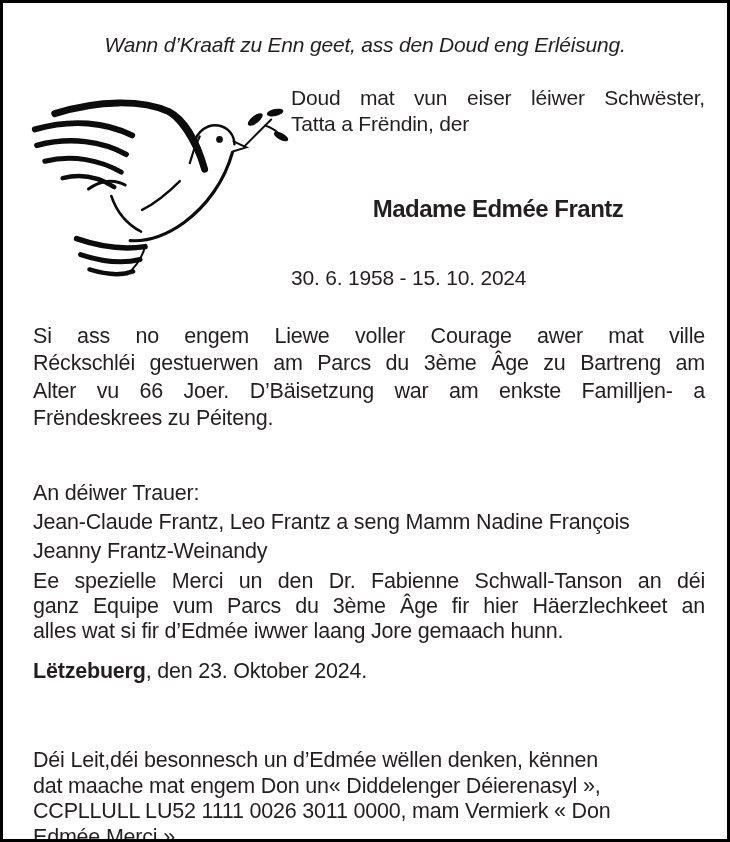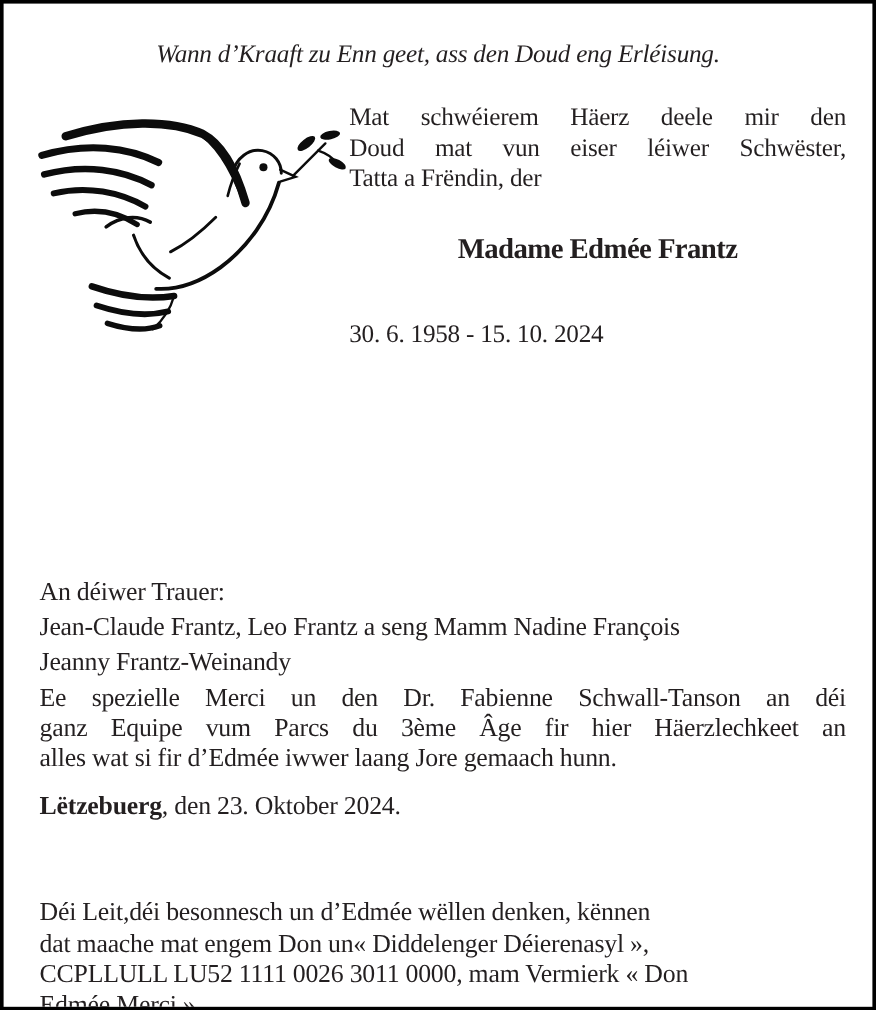--- a/index.html
+++ b/index.html
@@ -7,21 +7,20 @@
 
   .notice {
     position: relative;
     width: 730px;
     height: 842px;
     box-sizing: border-box;
     border: 3px solid #000000;
     background: #ffffff;
     color: #231f20;
     overflow: hidden;
-    font-family: Liberation Serif, serif;
   }
 
   .quote {
     position: absolute;
     left: 0; top: 30px;
     width: 100%;
     text-align: center;
     font-style: italic;
     font-size: 21px;
     letter-spacing: -0.2px;
@@ -120,29 +119,34 @@
       <path d="M 97 107 C 102 122, 112 135, 127 143" stroke-width="2.6"></path>
 
       <path d="M 62 150 C 88 159, 112 161, 131 158" stroke-width="5.5"></path>
       <path d="M 66 166 C 90 174, 110 175, 126 171" stroke-width="5"></path>
       <path d="M 75 181 C 94 187, 108 187, 119 183" stroke-width="4.5"></path>
       <path d="M 131 158 C 128 169, 122 178, 113 186" stroke-width="2"></path>
     </svg>
   </div>
 
   <div class="intro">
-    <div class="jline">Mat schwéierem Häerz deele mir den</div>
     <div class="jline">Doud mat vun eiser léiwer Schwëster,</div>
     <div class="lline">Tatta a Frëndin, der</div>
   </div>
 
   <div class="deceased-name">Madame Edmée Frantz</div>
 
   <div class="deceased-dates">30. 6. 1958 - 15. 10. 2024</div>
 
+  <div class="block obituary">
+    <div class="jline">Si ass no engem Liewe voller Courage awer mat ville</div>
+    <div class="jline">Réckschléi gestuerwen am Parcs du 3ème Âge zu Bartreng am</div>
+    <div class="jline">Alter vu 66 Joer. D’Bäisetzung war am enkste Familljen- a</div>
+    <div class="lline">Frëndeskrees zu Péiteng.</div>
+  </div>
 
   <div class="block mourners">
     <div class="lline">An déiwer Trauer:</div>
     <div class="lline">Jean-Claude Frantz, Leo Frantz a seng Mamm Nadine François</div>
     <div class="lline">Jeanny Frantz-Weinandy</div>
   </div>
 
   <div class="block thanks">
     <div class="jline">Ee spezielle Merci un den Dr. Fabienne Schwall-Tanson an déi</div>
     <div class="jline">ganz Equipe vum Parcs du 3ème Âge fir hier Häerzlechkeet an</div>

